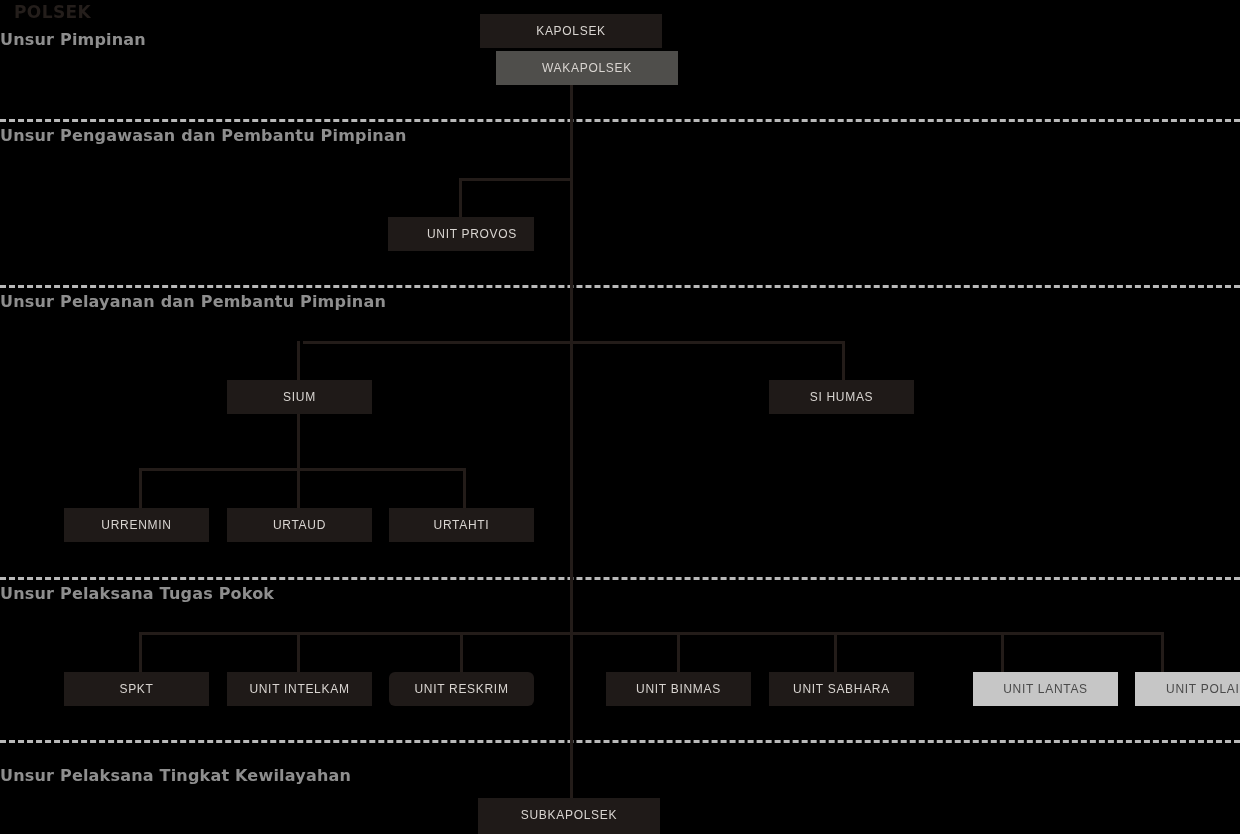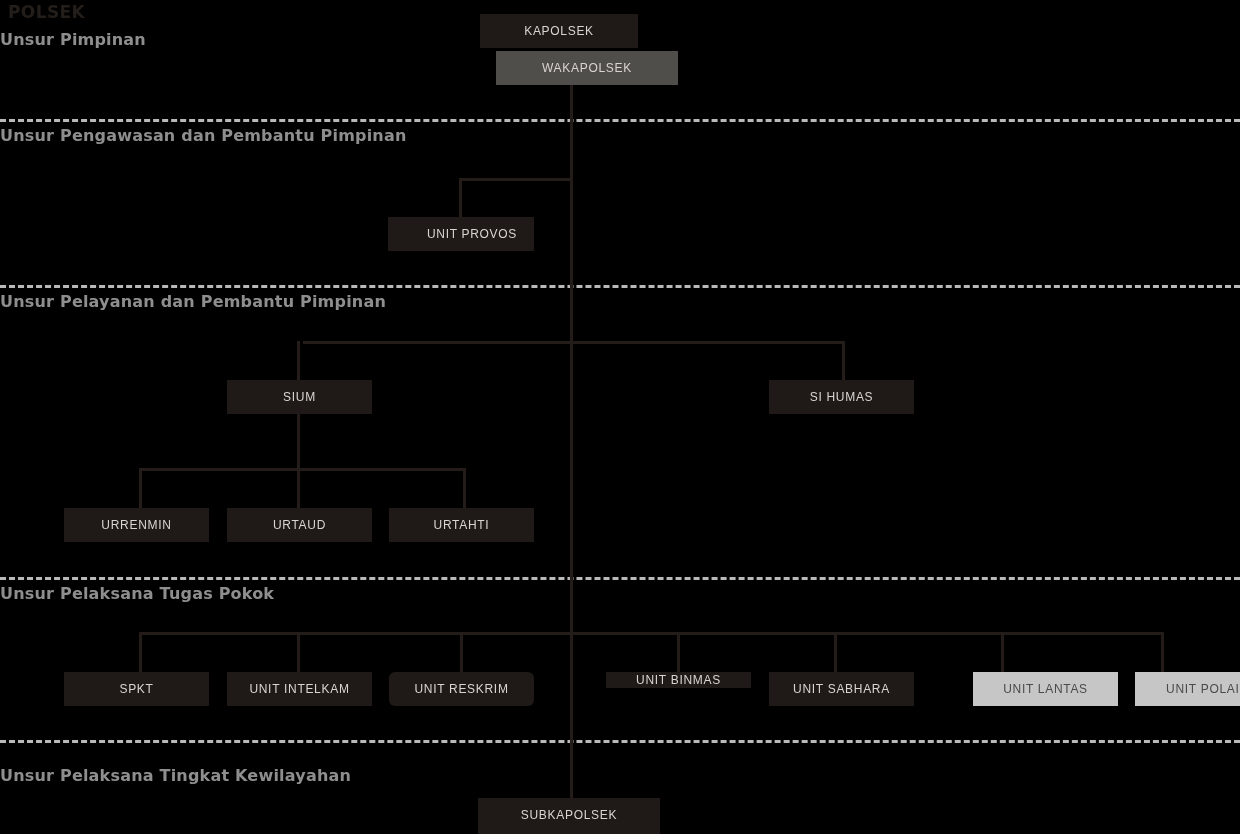--- a/index.html
+++ b/index.html
@@ -35,21 +35,21 @@
     left: 0;
     color: #8e8e8e;
     font-family: "DejaVu Sans", sans-serif;
     font-weight: bold;
     font-size: 16px;
     letter-spacing: 0.2px;
     white-space: nowrap;
   }
   .chart-title {
     position: absolute;
-    left: 8px;
+    left: 14px;
     top: 2px;
     color: #241e1b;
     font-family: "DejaVu Sans", sans-serif;
     font-weight: bold;
     font-size: 17px;
     letter-spacing: 0.4px;
   }
 
   
   .conn {
@@ -100,21 +100,21 @@
   <div class="section-label" style="top:292px;">Unsur Pelayanan dan Pembantu Pimpinan</div>
 
   <div class="section-divider" style="top:577px;"></div>
   <div class="section-label" style="top:584px;">Unsur Pelaksana Tugas Pokok</div>
 
   <div class="section-divider" style="top:740px;"></div>
   <div class="section-label" style="top:766px;">Unsur Pelaksana Tingkat Kewilayahan</div>
 
   <div class="conn conn-v" style="left:570px; top:85px; height:730px;"></div>
 
-  <div class="node dark" style="left:480px; top:14px; width:158px; height:34px;">
+  <div class="node dark" style="left:480px; top:14px; width:182px; height:34px;">
     <span>KAPOLSEK</span>
   </div>
   <div class="node gray" style="left:480px; top:51px; width:182px; height:34px;margin-left:16px;">
     <span>WAKAPOLSEK</span>
   </div>
 
   <div class="conn conn-h" style="left:459px; top:178px; width:114px;"></div>
   <div class="conn conn-v" style="left:459px; top:178px; height:42px;"></div>
   <div class="node dark" style="left:388px; top:217px; width:146px; height:34px;padding-left:22px;">
     <span>UNIT PROVOS</span>
@@ -158,21 +158,21 @@
 
   <div class="node dark" style="left:64px; top:672px; width:145px; height:34px;">
     <span>SPKT</span>
   </div>
   <div class="node dark" style="left:227px; top:672px; width:145px; height:34px;">
     <span>UNIT INTELKAM</span>
   </div>
   <div class="node dark" style="left:389px; top:672px; width:145px; height:34px;border-radius:6px;">
     <span>UNIT RESKRIM</span>
   </div>
-  <div class="node dark" style="left:606px; top:672px; width:145px; height:16px;">
+  <div class="node dark" style="left:606px; top:672px; width:145px; height:34px;">
     <span>UNIT BINMAS</span>
   </div>
   <div class="node dark" style="left:769px; top:672px; width:145px; height:34px;">
     <span>UNIT SABHARA</span>
   </div>
   <div class="node light" style="left:932px; top:672px; width:145px; height:34px;">
     <span>UNIT LANTAS</span>
   </div>
   <div class="node light" style="left:1094px; top:672px; width:145px; height:34px;">
     <span>UNIT POLAIR</span>

